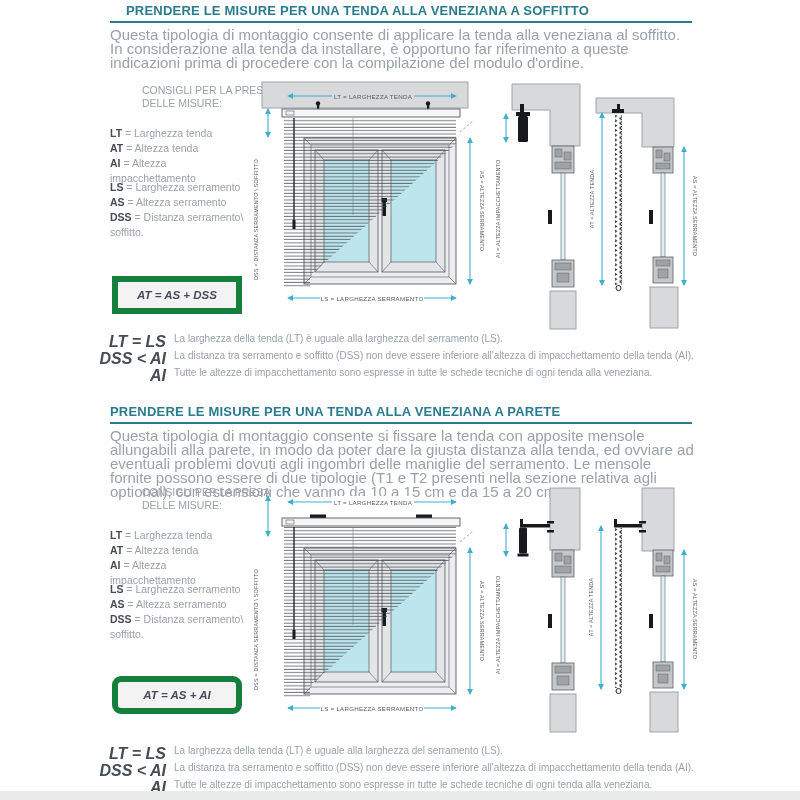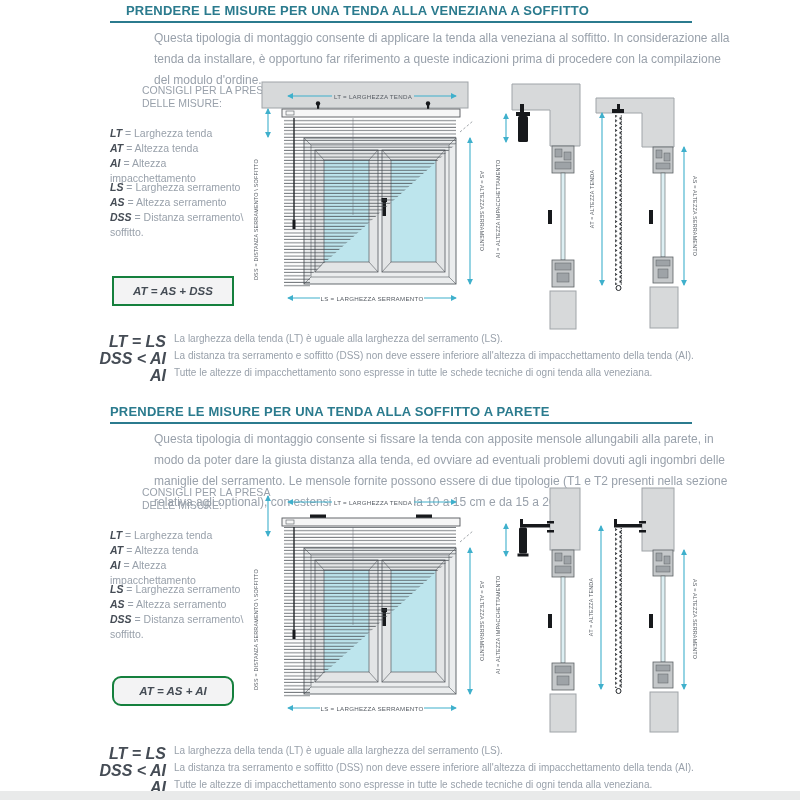--- a/index.html
+++ b/index.html
@@ -1,25 +1,25 @@
 <!DOCTYPE html>
 <html><head>
 <meta charset="utf-8">
 <style>
   html,body{margin:0;padding:0;background:#fff;}
   .page{position:relative;width:800px;height:800px;background:#ffffff;
         font-family:"Liberation Sans",sans-serif;overflow:hidden;}
   .abs{position:absolute;}
   .sec-title{color:#2b7b8e;font-weight:bold;font-size:13px;letter-spacing:0.2px;white-space:nowrap;}
   .rule{background:#2b7b8e;height:2px;}
-  .intro{color:#99a1ab;font-size:12px;line-height:21px;margin-left:44px;}
+  .intro{color:#99a1ab;font-size:15px;line-height:14px;}
   .advice{color:#99a1ab;font-size:10.5px;line-height:13px;width:142px;margin-left:32px;}
   .legend-row{font-size:10.5px;line-height:15px;color:#99a1ab;width:138px;}
-  .legend-row b{color:#454c55;font-style:italic;font-weight:bold;}
-  .formula-box{border:2px solid #15803d;background:#f3f3f4;width:118px;height:26px;
+  .legend-row b{color:#454c55;font-weight:bold;}
+  .formula-box{border:6px solid #15803d;background:#f3f3f4;width:118px;height:26px;
                line-height:26px;text-align:center;color:#454c55;font-weight:bold;
                font-style:italic;font-size:11.5px;}
   .note-label{position:absolute;left:0;width:68px;text-align:right;font-weight:bold;
               font-style:italic;color:#454c55;font-size:16px;white-space:nowrap;}
   .note-text{position:absolute;left:76px;color:#99a1ab;font-size:10px;white-space:nowrap;}
   .note-row{position:absolute;left:98px;width:600px;height:14px;}
   .bottom-strip{background:#e9eaea;}
   svg{position:absolute;overflow:visible;}
   svg text{font-family:"Liberation Sans",sans-serif;}
   .dl{font-size:6.2px;letter-spacing:0.25px;fill:#565c63;}
@@ -200,21 +200,21 @@
         <span class="note-text">La distanza tra serramento e soffitto (DSS) non deve essere inferiore all'altezza di impacchettamento della tenda (AI).</span>
       </div>
       <div class="note-row" style="top:367px;">
         <span class="note-label">AI</span>
         <span class="note-text">Tutte le altezze di impacchettamento sono espresse in tutte le schede tecniche di ogni tenda alla veneziana.</span>
       </div>
     </div>
   </section>
 
   <section>
-    <div class="abs sec-title" style="left:110px;top:404px;">PRENDERE LE MISURE PER UNA TENDA ALLA SOFFITTO A PARETE</div>
+    <div class="abs sec-title" style="left:110px;top:404px;">PRENDERE LE MISURE PER UNA TENDA ALLA VENEZIANA A PARETE</div>
     <div class="abs rule" style="left:110px;top:422px;width:582px;"></div>
     <div class="abs intro" style="left:110px;top:429px;width:584px;">Questa tipologia di montaggio consente si fissare la tenda con apposite mensole allungabili alla parete, in modo da poter dare la giusta distanza alla tenda, ed ovviare ad eventuali problemi dovuti agli ingombri delle maniglie del serramento. Le mensole fornite possono essere di due tipologie (T1 e T2 presenti nella sezione relativa agli optional), con estensioni che vanno da 10 a 15 cm e da 15 a 20 cm.</div>
 
     <div class="abs advice" style="left:110px;top:486px;">CONSIGLI PER LA PRESA DELLE MISURE:</div>
 
     <div class="abs" style="left:110px;top:528px;">
       <div class="legend-row"><b>LT</b> <span>= Larghezza tenda</span></div>
       <div class="legend-row"><b>AT</b> <span>= Altezza tenda</span></div>
       <div class="legend-row"><b>AI</b> <span>= Altezza impacchettamento</span></div>
     </div>

